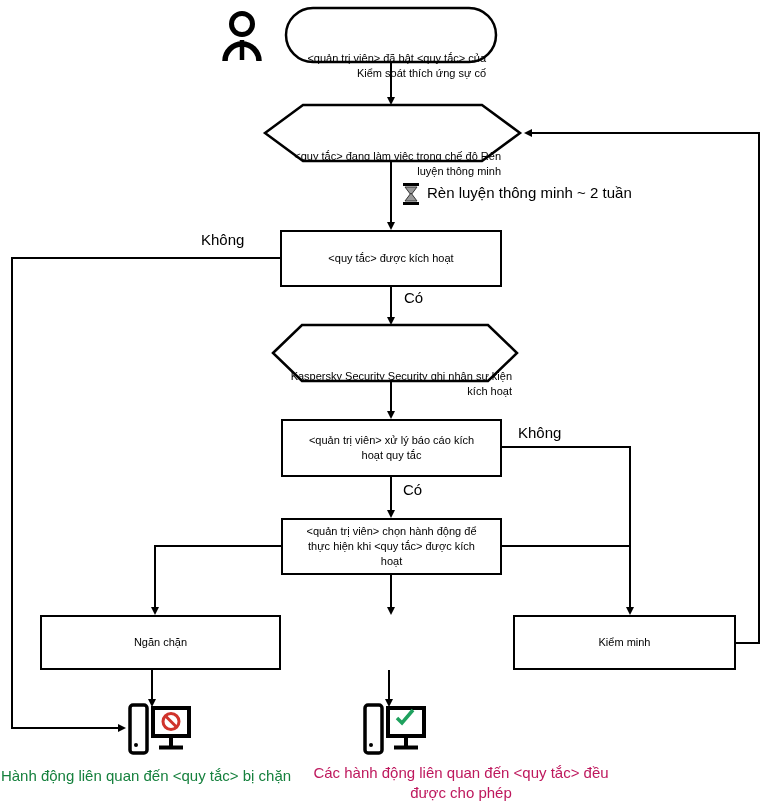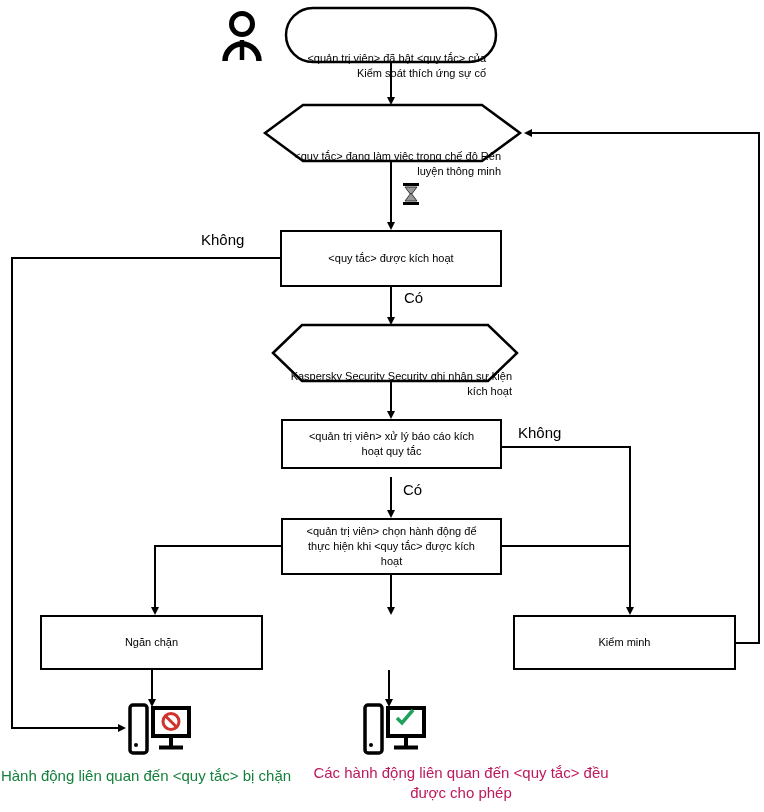--- a/index.html
+++ b/index.html
@@ -92,38 +92,39 @@
       <line x1="43" y1="33" x2="43" y2="43" stroke="#000" stroke-width="4"></line>
       <line x1="31" y1="44.5" x2="55" y2="44.5" stroke="#000" stroke-width="4"></line>
       <polyline points="34,15 39,20 50,7" fill="none" stroke="#1fa15e" stroke-width="3.5"></polyline>
     </g>
   </svg>
 
   <div class="node-text" style="left:296px;top:10px;width:190px;height:50px;">&lt;quản trị viên&gt; đã bật &lt;quy tắc&gt; của Kiểm soát thích ứng sự cố</div>
 
   <div class="node-text" style="left:283px;top:107px;width:218px;height:52px;">&lt;quy tắc&gt; đang làm việc trong chế độ Rèn luyện thông minh</div>
 
+  <div class="edge-label" style="left:427px;top:184px;">Rèn luyện thông minh ~ 2 tuần</div>
 
   <div class="rect-node" style="left:280px;top:230px;width:222px;height:57px;">&lt;quy tắc&gt; được kích hoạt</div>
 
   <div class="edge-label" style="left:201px;top:231px;">Không</div>
 
   <div class="edge-label" style="left:404px;top:289px;">Có</div>
 
   <div class="node-text" style="left:278px;top:327px;width:234px;height:52px;">Kaspersky Security Security ghi nhận sự kiện kích hoạt</div>
 
-  <div class="rect-node" style="left:281px;top:419px;width:221px;height:50px;">&lt;quản trị viên&gt; xử lý báo cáo kích hoạt quy tắc</div>
+  <div class="rect-node" style="left:281px;top:419px;width:221px;height:58px;">&lt;quản trị viên&gt; xử lý báo cáo kích hoạt quy tắc</div>
 
   <div class="edge-label" style="left:518px;top:424px;">Không</div>
 
   <div class="edge-label" style="left:403px;top:481px;">Có</div>
 
   <div class="rect-node" style="left:281px;top:518px;width:221px;height:57px;">&lt;quản trị viên&gt; chọn hành động để thực hiện khi &lt;quy tắc&gt; được kích hoạt</div>
 
-  <div class="rect-node" style="left:40px;top:615px;width:223px;height:55px;">Ngăn chặn</div>
+  <div class="rect-node" style="left:40px;top:615px;width:241px;height:55px;">Ngăn chặn</div>
 
 
   <div class="rect-node" style="left:513px;top:615px;width:223px;height:55px;">Kiểm minh</div>
 
   <div class="caption blocked" style="left:0px;top:766px;width:292px;">Hành động liên quan đến &lt;quy tắc&gt; bị chặn</div>
 
   <div class="caption allowed" style="left:300px;top:763px;width:322px;">Các hành động liên quan đến &lt;quy tắc&gt; đều được cho phép</div>
 
 </div>
 

